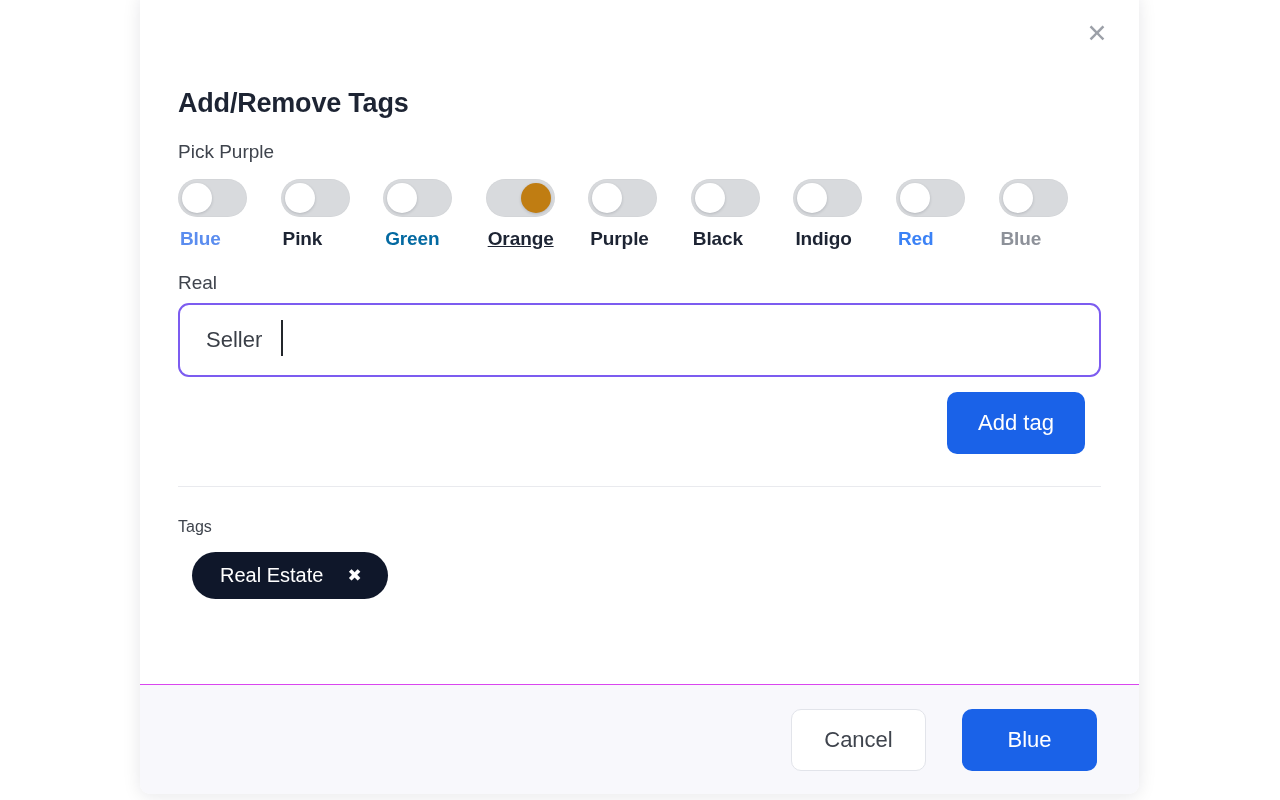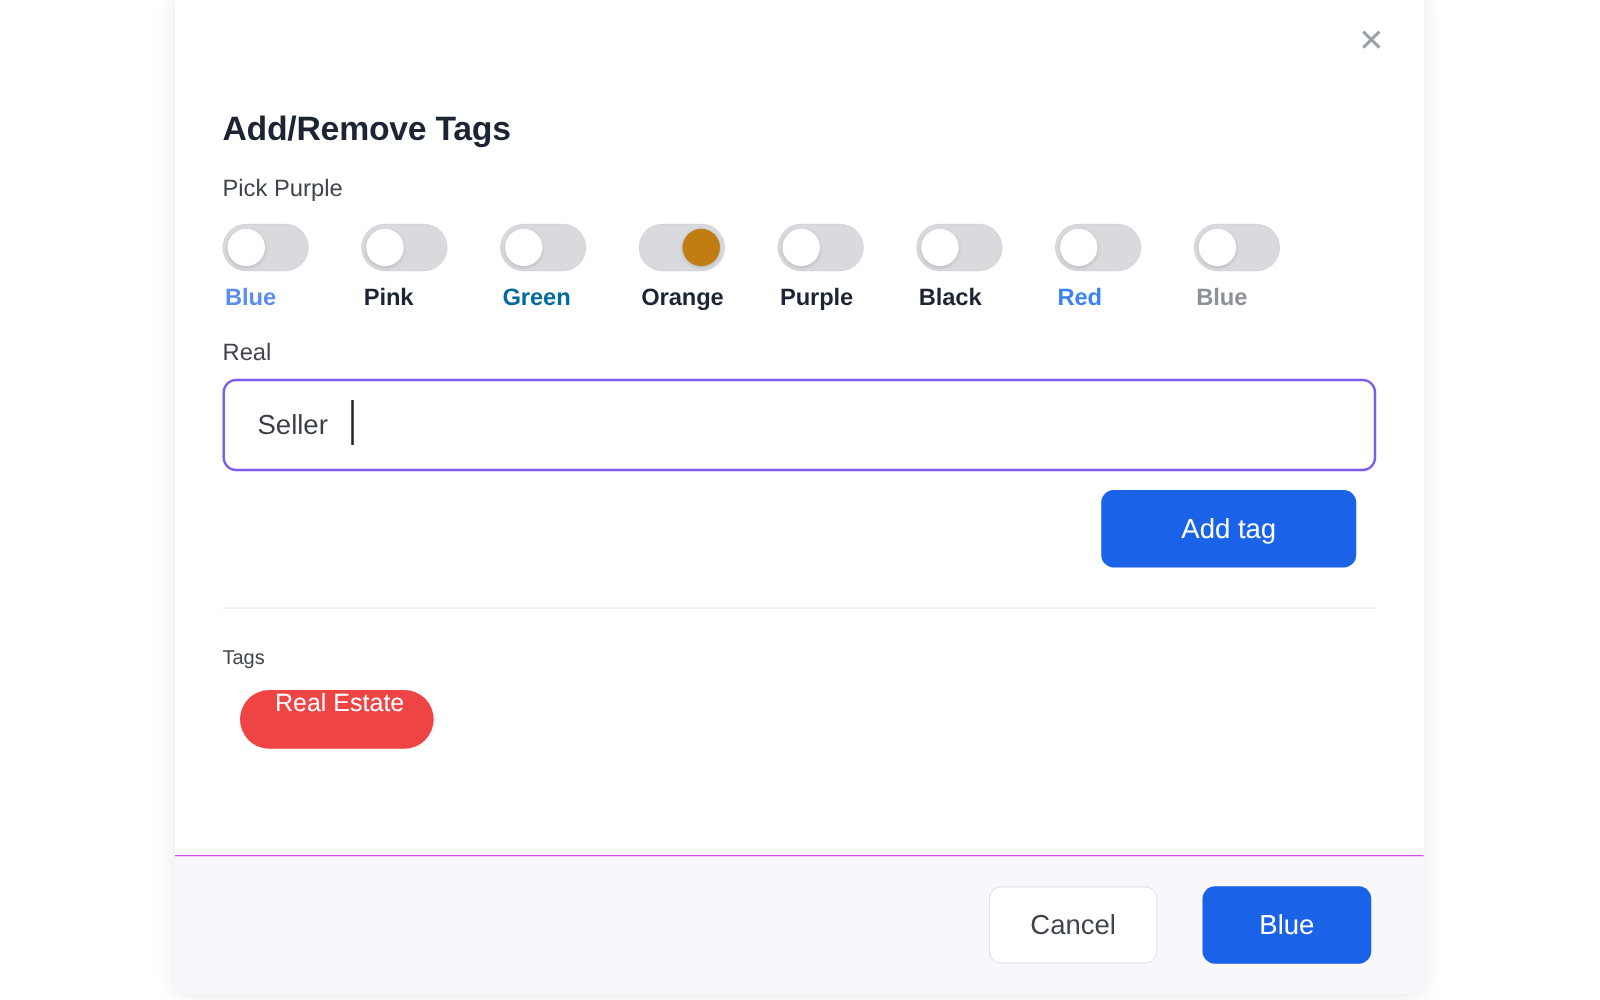--- a/index.html
+++ b/index.html
@@ -163,21 +163,21 @@
   }
 
   
   .addtag-row {
     display: flex;
     justify-content: flex-end;
     margin-top: 15px;
     padding-right: 16px;
   }
   .btn-addtag {
-    width: 204px;
+    width: 138px;
     height: 62px;
     border-radius: 10px;
     background: #1a62e8;
     color: #ffffff;
     border: none;
     font-size: 22px;
     font-weight: normal;
     cursor: pointer;
     font-family: inherit;
   }
@@ -303,33 +303,39 @@
           <div class="color-option">
             <span class="switch" style="background: rgb(216, 218, 221);">
               <span class="knob" style="background: rgb(255, 255, 255);"></span>
             </span>
             <span class="switch-label" style="color: #0369a1;">Green</span>
           </div>
           <div class="color-option on">
             <span class="switch" style="background: rgb(216, 218, 221);">
               <span class="knob" style="background: rgb(192, 125, 18);"></span>
             </span>
-            <span class="switch-label" style="color: rgb(29, 36, 51);">Orange</span>
+            <span class="switch-label" style="color: rgb(29, 36, 51); text-decoration: underline;">Orange</span>
           </div>
           <div class="color-option">
             <span class="switch" style="background: rgb(216, 218, 221);">
               <span class="knob" style="background: rgb(255, 255, 255);"></span>
             </span>
             <span class="switch-label" style="color: rgb(29, 36, 51);">Purple</span>
           </div>
           <div class="color-option">
             <span class="switch" style="background: rgb(216, 218, 221);">
               <span class="knob" style="background: rgb(255, 255, 255);"></span>
             </span>
             <span class="switch-label" style="color: rgb(29, 36, 51);">Black</span>
+          </div>
+          <div class="color-option">
+            <span class="switch" style="background: rgb(216, 218, 221);">
+              <span class="knob" style="background: rgb(255, 255, 255);"></span>
+            </span>
+            <span class="switch-label" style="color: rgb(29, 36, 51);">Indigo</span>
           </div>
           <div class="color-option">
             <span class="switch" style="background: rgb(216, 218, 221);">
               <span class="knob" style="background: rgb(255, 255, 255);"></span>
             </span>
             <span class="switch-label" style="color: #3b82f6;">Red</span>
           </div>
           <div class="color-option">
             <span class="switch" style="background: rgb(216, 218, 221);">
               <span class="knob" style="background: rgb(255, 255, 255);"></span>
@@ -347,21 +353,21 @@
 
       <div class="addtag-row">
         <button class="btn-addtag">Add tag</button>
       </div>
 
       <div class="divider"></div>
 
       <div class="tags-label">Tags</div>
 
       <div class="tag-list" id="tag-list">
-          <span class="tag-chip" style="background: #ef4444; flex-direction: column;">
+          <span class="tag-chip" style="background: #0f172a;">
             <span>Real Estate</span>
             <button class="tag-chip-remove">✖</button>
           </span>
         </div>
 
       <svg class="cursor-pointer-icon" viewBox="0 0 26 32">
         <path d="M6 2.5c0-1.4 1-2.5 2.3-2.5s2.3 1.1 2.3 2.5v10.2h.9v-2.6c0-1.3 1-2.3 2.2-2.3s2.2 1 2.2 2.3v2.6h.9v-1.9c0-1.3 1-2.3 2.2-2.3s2.2 1 2.2 2.3v2h.9v-0.9c0-1.2.9-2.1 2-2.1s2 .9 2 2.1v8.2c0 5.2-3.3 9.4-8.3 9.4h-3.4c-3 0-5-1.5-6.4-4L2.2 20c-.7-1.2-.3-2.6.8-3.3 1-.6 2.2-.4 3 .5l.9 1.1V2.5z" fill="#ffffff" stroke="#3a3a3a" stroke-width="1.3" stroke-linejoin="round"></path>
       </svg>
 
     </div>

